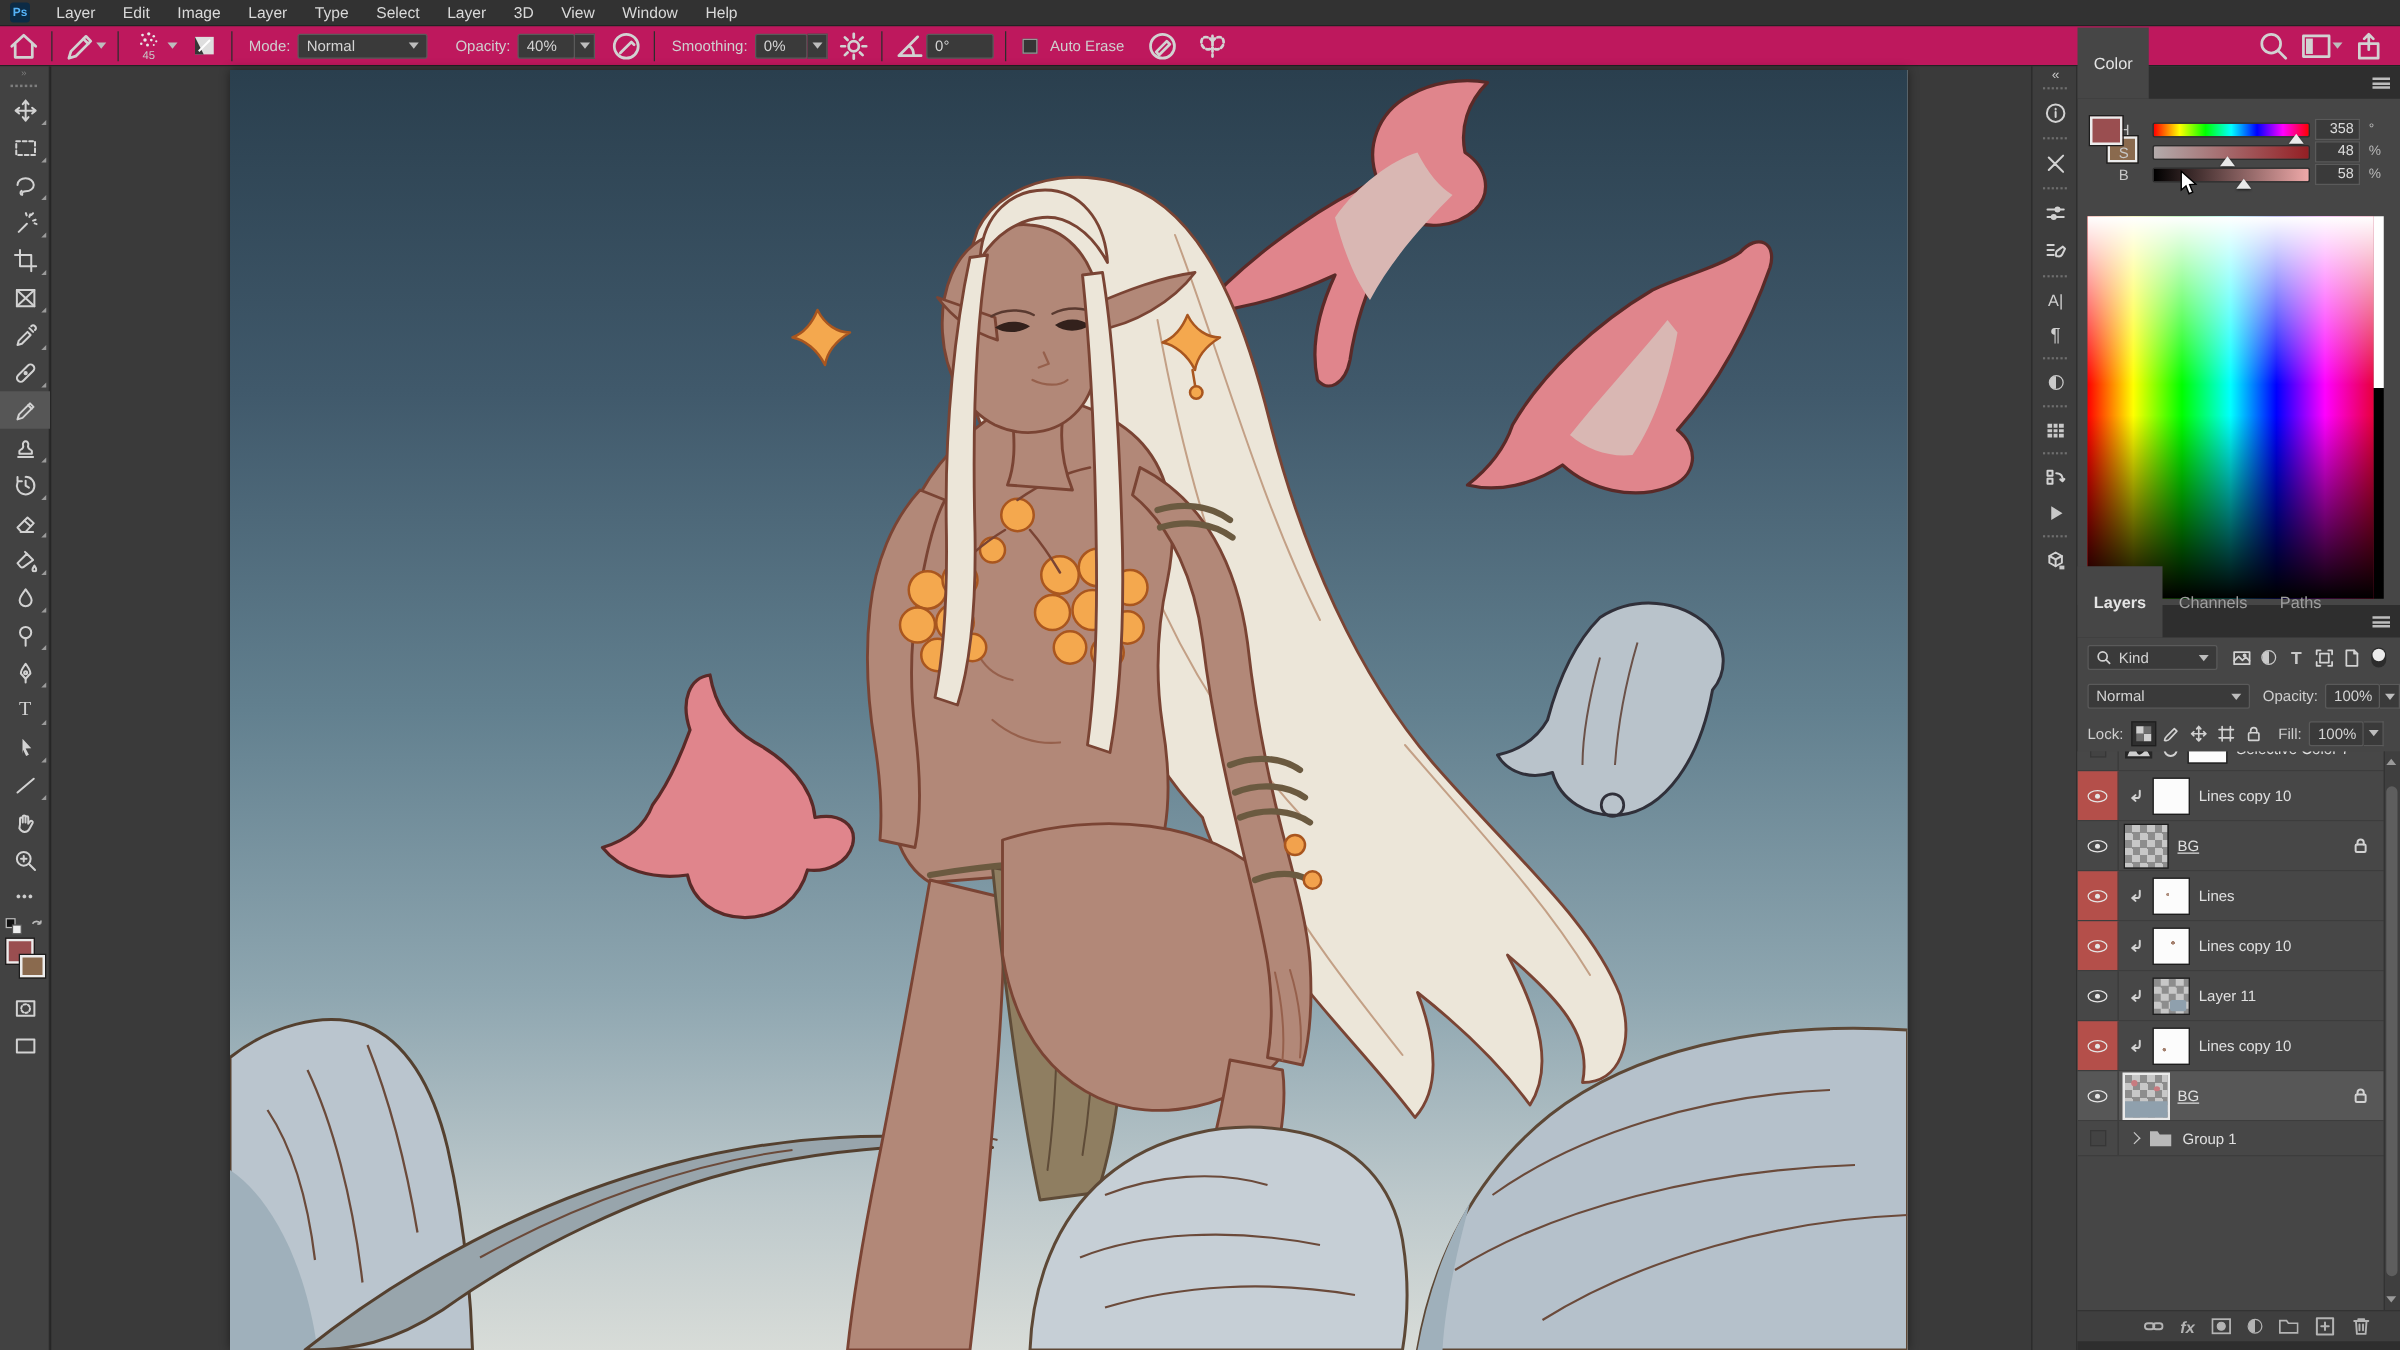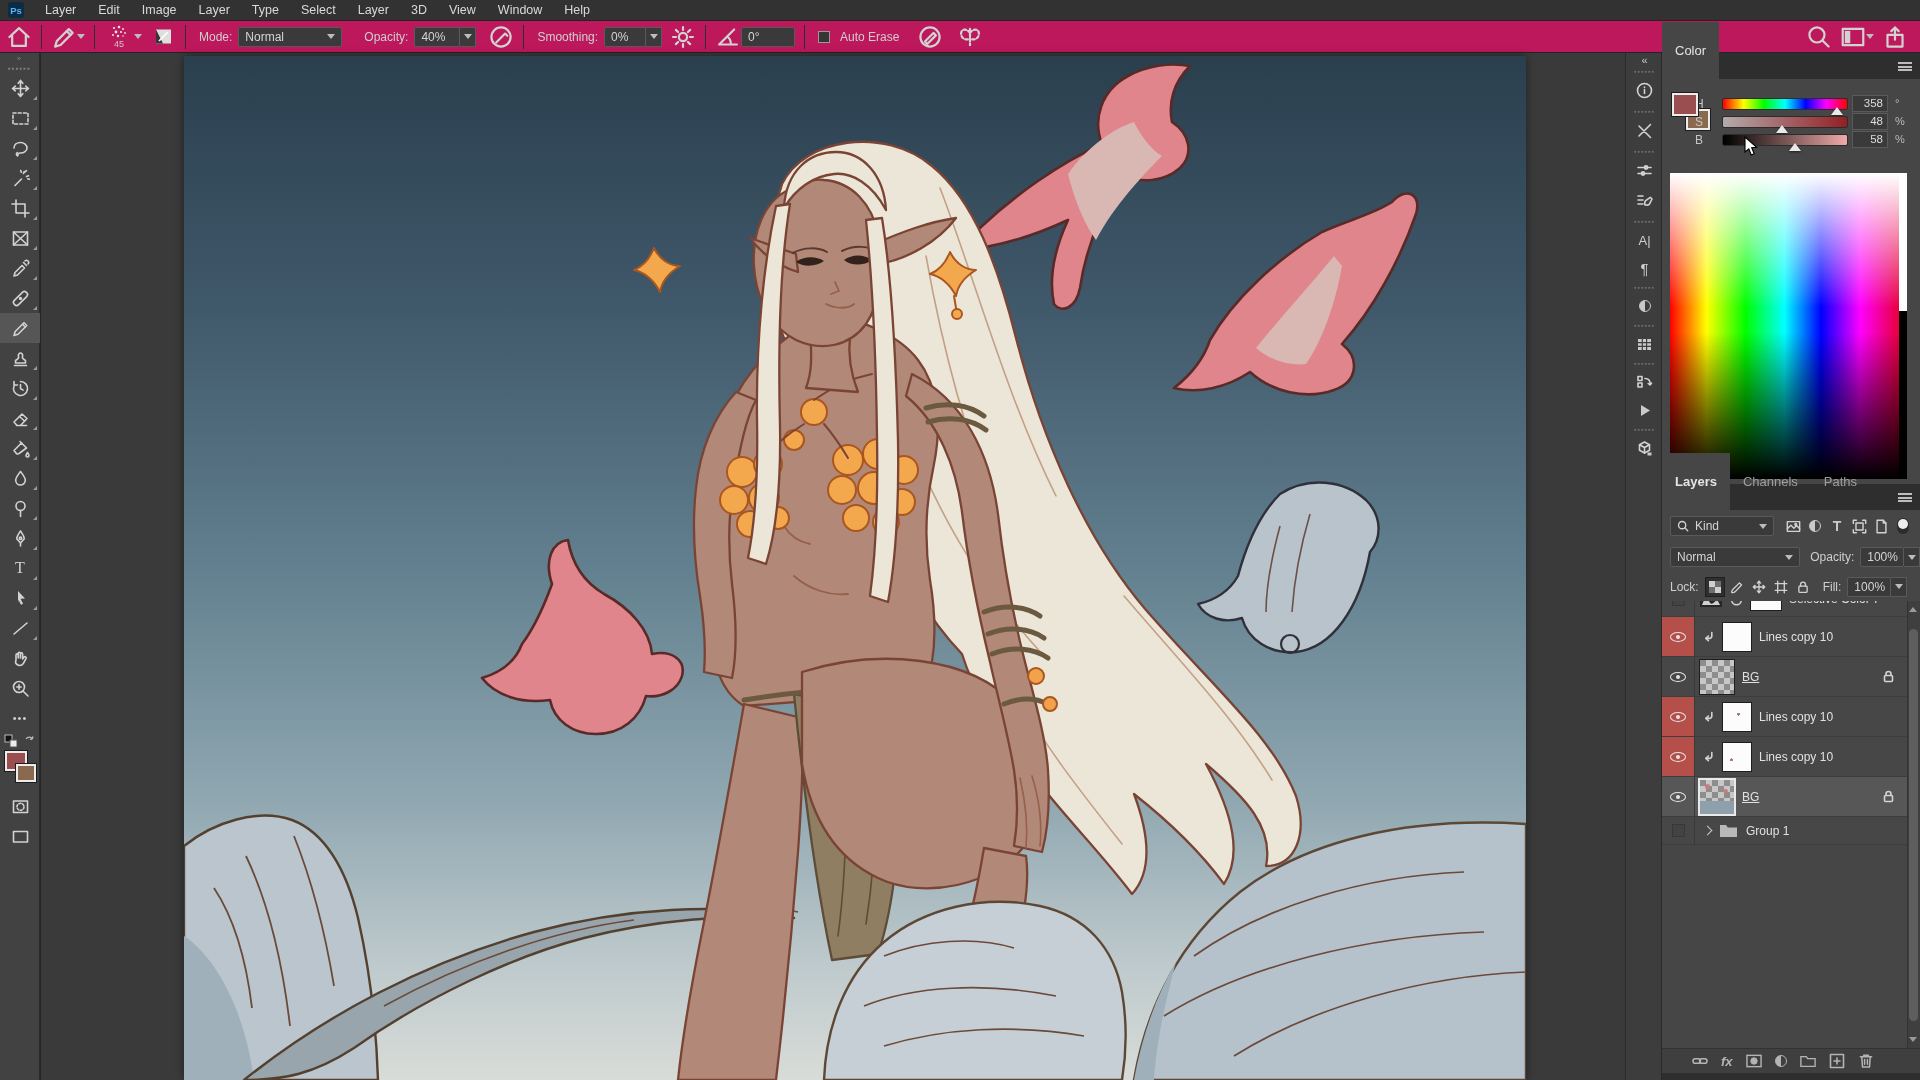--- a/index.html
+++ b/index.html
@@ -92,21 +92,21 @@
 .thumb.big{width:34px;height:34px}
 .checker{background:conic-gradient(#c7c7c7 25%,#8d8d8d 0 50%,#c7c7c7 0 75%,#8d8d8d 0) 0 0/12px 12px}
 .selthumb{outline:2px solid #e9e9e9}
 .lname{font-size:12px;color:#e0e0e0;white-space:nowrap}
 .u{text-decoration:underline}
 .lockic{margin-left:auto;margin-right:12px;width:13px;height:13px;flex:none}
 .vscroll{position:absolute;right:0;top:0;width:13px;height:447px;background:#3f3f3f;border-left:1px solid #333}
 .vthumb{position:absolute;right:2px;top:28px;width:9px;height:392px;background:#5e5e5e;border-radius:5px}
 .scrollchv{position:absolute;right:3px;width:0;height:0;border-left:4px solid transparent;border-right:4px solid transparent}
 #botbar{position:absolute;left:0;top:564px;width:258px;height:25px;background:#3f3f3f;border-top:1px solid #333;
-display:flex;align-items:center;justify-content:flex-start;gap:13px;padding-left:30px;color:#b4b4b4}
+display:flex;align-items:center;justify-content:center;gap:13px;padding-left:30px;color:#b4b4b4}
 #botbar svg{width:16px;height:16px;stroke:#b4b4b4}
 .fxtxt{font-style:italic;font-weight:bold;font-size:13px}
 #dockfoot{position:absolute;left:0;top:589px;width:258px;height:7px;background:#2e2e2e}
 
 #cursor{position:absolute;left:1744px;top:136px;z-index:99}
 .collapser{position:absolute;right:6px;top:1px;color:#bdbdbd;font-size:12px;letter-spacing:-1px}
 </style>
 </head>
 <body>
 
@@ -762,22 +762,50 @@
       </div>
       <div class="lrow red">
         <div class="eyecol">
             <div class="eye"></div>
           </div>
         <div class="lbody">
             <svg class="clipar ic" viewBox="0 0 12 12">
               <path d="M8.8 1.5v3.6a2.3 2.3 0 01-2.3 2.3H3.2"></path>
               <path d="M5.4 5.1L2.8 7.4l2.6 2.3"></path>
             </svg>
+          <div class="thumb" style="background:#fcfcfc radial-gradient(circle at 40% 45%,#b09080 0 5%,transparent 6%)"></div>
+          <span class="lname">Lines</span>
+          </div>
+      </div>
+      <div class="lrow red">
+        <div class="eyecol">
+            <div class="eye"></div>
+          </div>
+        <div class="lbody">
+            <svg class="clipar ic" viewBox="0 0 12 12">
+              <path d="M8.8 1.5v3.6a2.3 2.3 0 01-2.3 2.3H3.2"></path>
+              <path d="M5.4 5.1L2.8 7.4l2.6 2.3"></path>
+            </svg>
           <div class="thumb" style="background:#fcfcfc radial-gradient(circle at 55% 40%,#a4806e 0 6%,transparent 7%)"></div>
           <span class="lname">Lines copy 10</span>
+          </div>
+      </div>
+      <div class="lrow">
+        <div class="eyecol">
+            <div class="eye"></div>
+          </div>
+        <div class="lbody">
+            <svg class="clipar ic" viewBox="0 0 12 12">
+              <path d="M8.8 1.5v3.6a2.3 2.3 0 01-2.3 2.3H3.2"></path>
+              <path d="M5.4 5.1L2.8 7.4l2.6 2.3"></path>
+            </svg>
+          <div class="thumb checker">
+              <div style="position:absolute;right:2px;bottom:2px;width:13px;height:9px;background:#8fa0ad;border-radius:2px"></div>
+            </div>
+          <span class="lname">Layer 11</span>
           </div>
       </div>
       <div class="lrow red">
         <div class="eyecol">
             <div class="eye"></div>
           </div>
         <div class="lbody">
             <svg class="clipar ic" viewBox="0 0 12 12">
               <path d="M8.8 1.5v3.6a2.3 2.3 0 01-2.3 2.3H3.2"></path>
               <path d="M5.4 5.1L2.8 7.4l2.6 2.3"></path>

